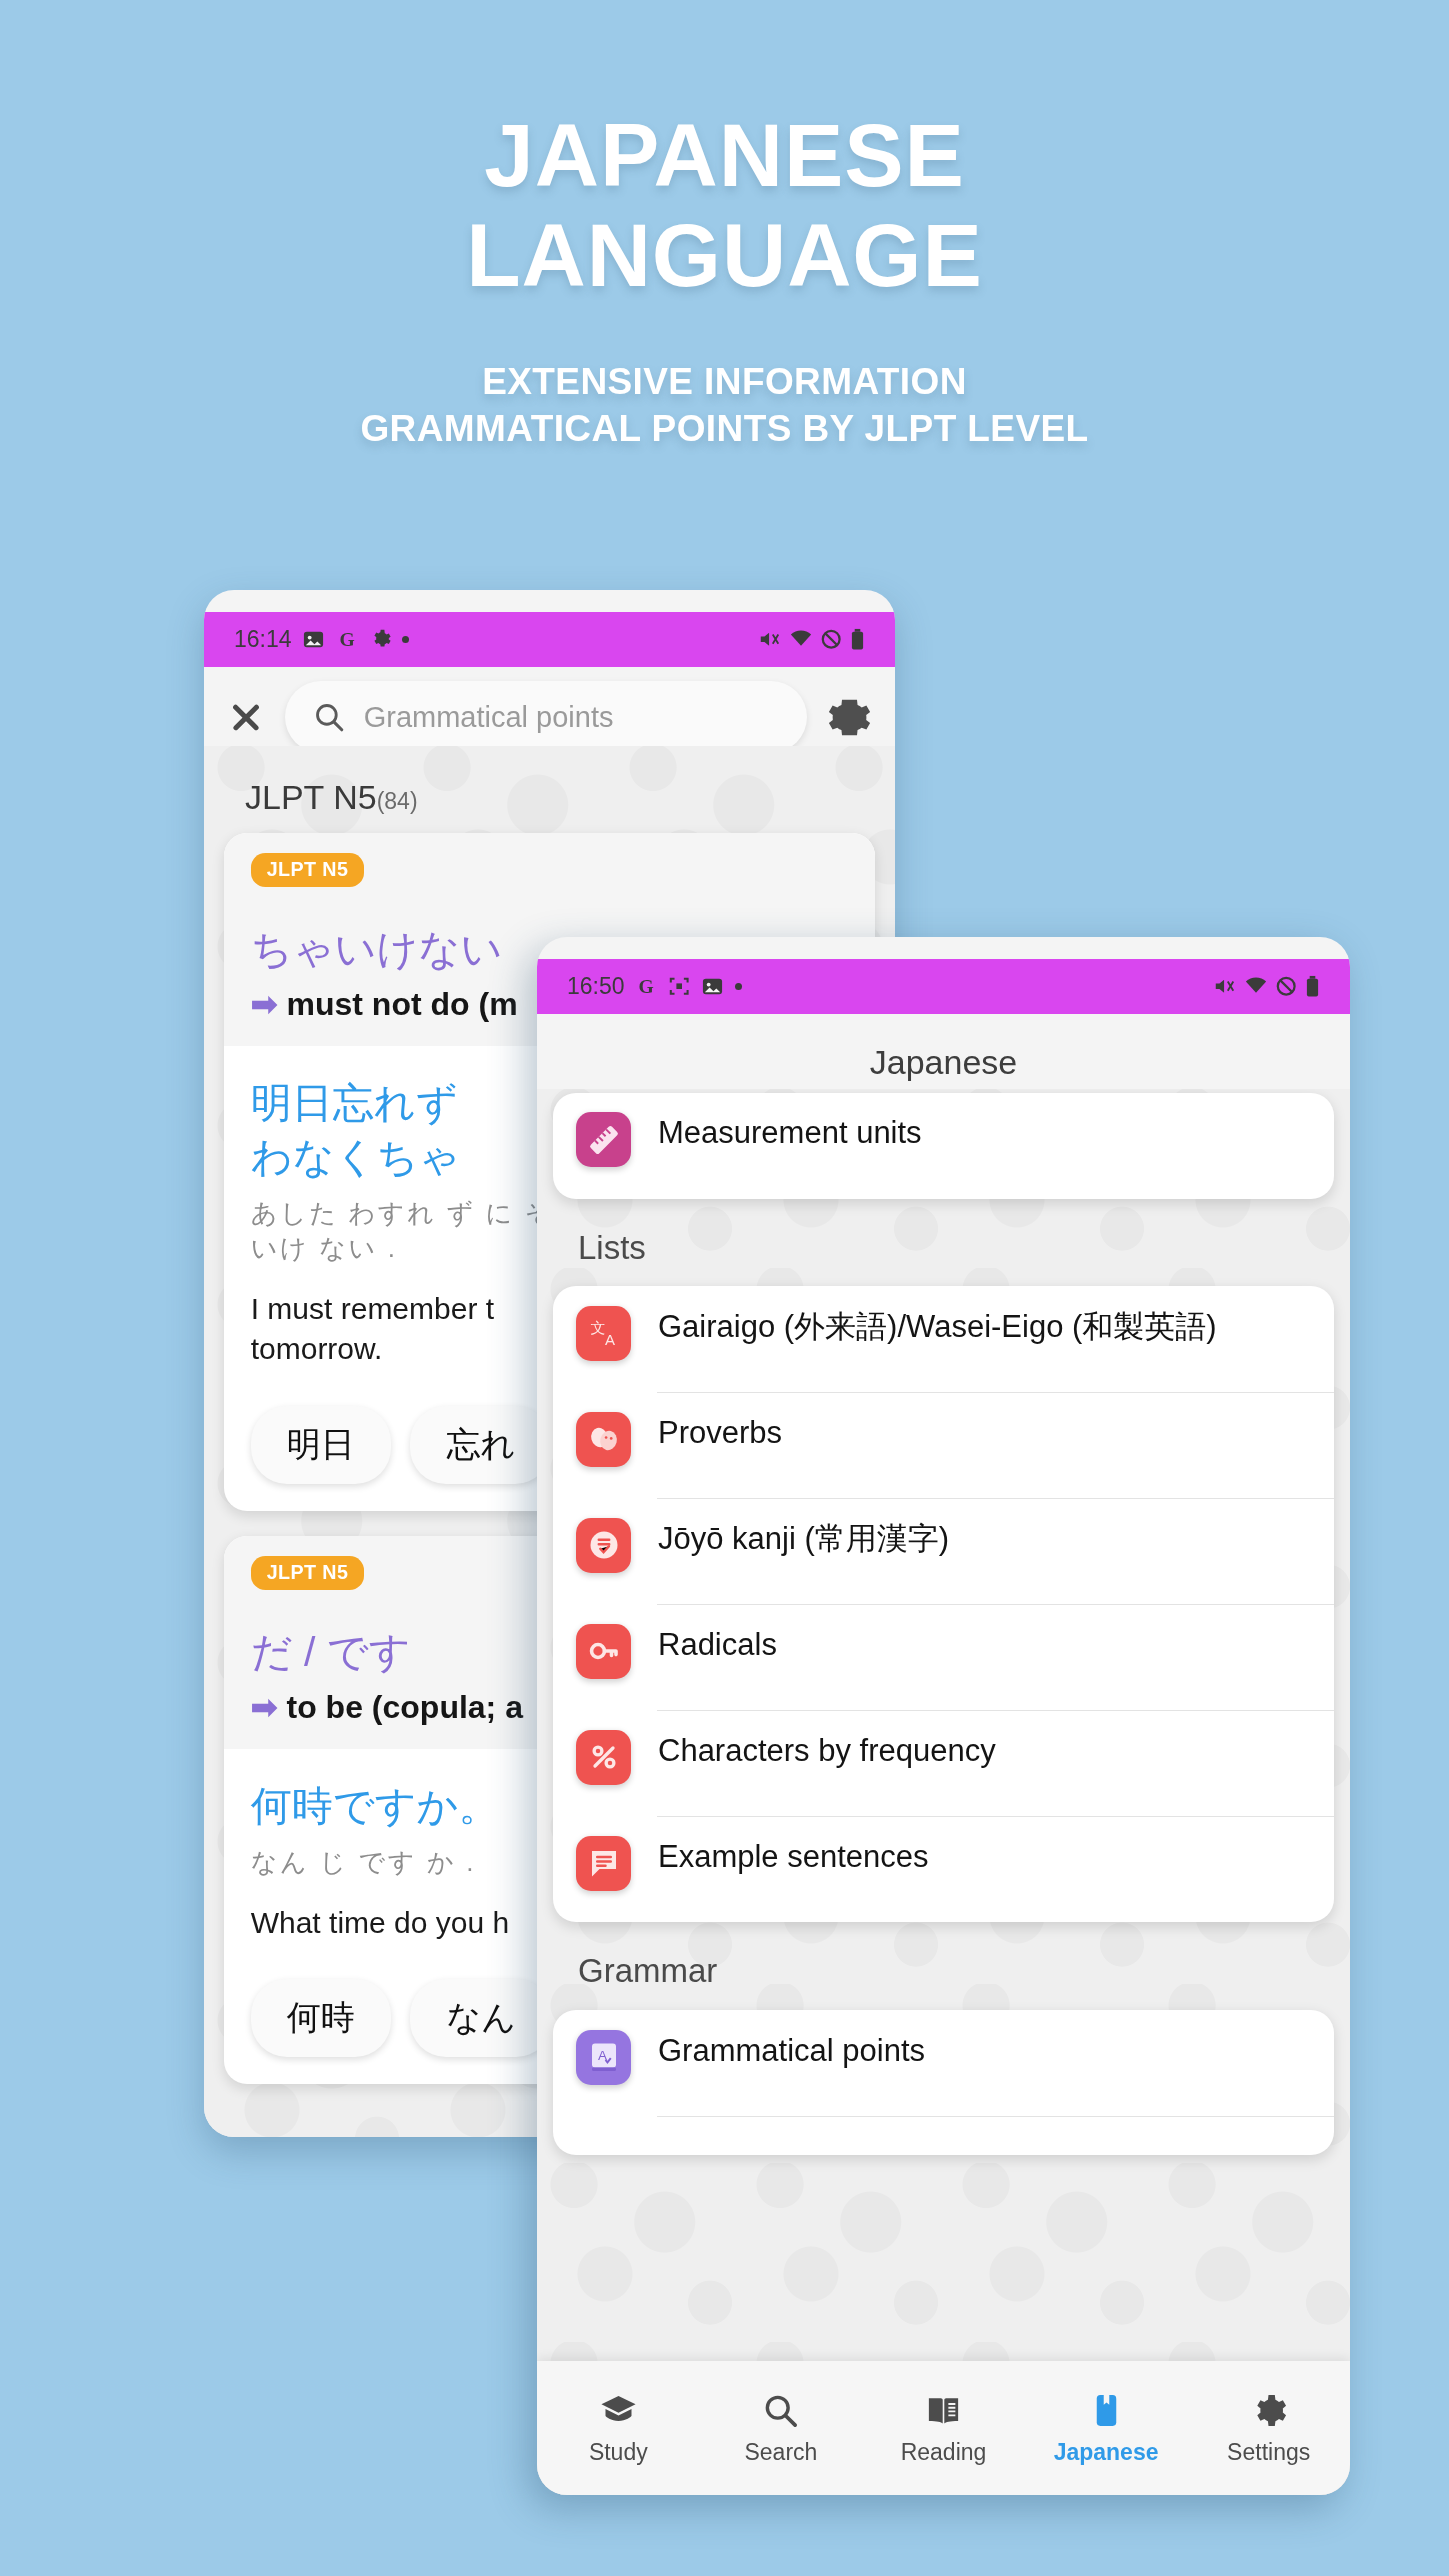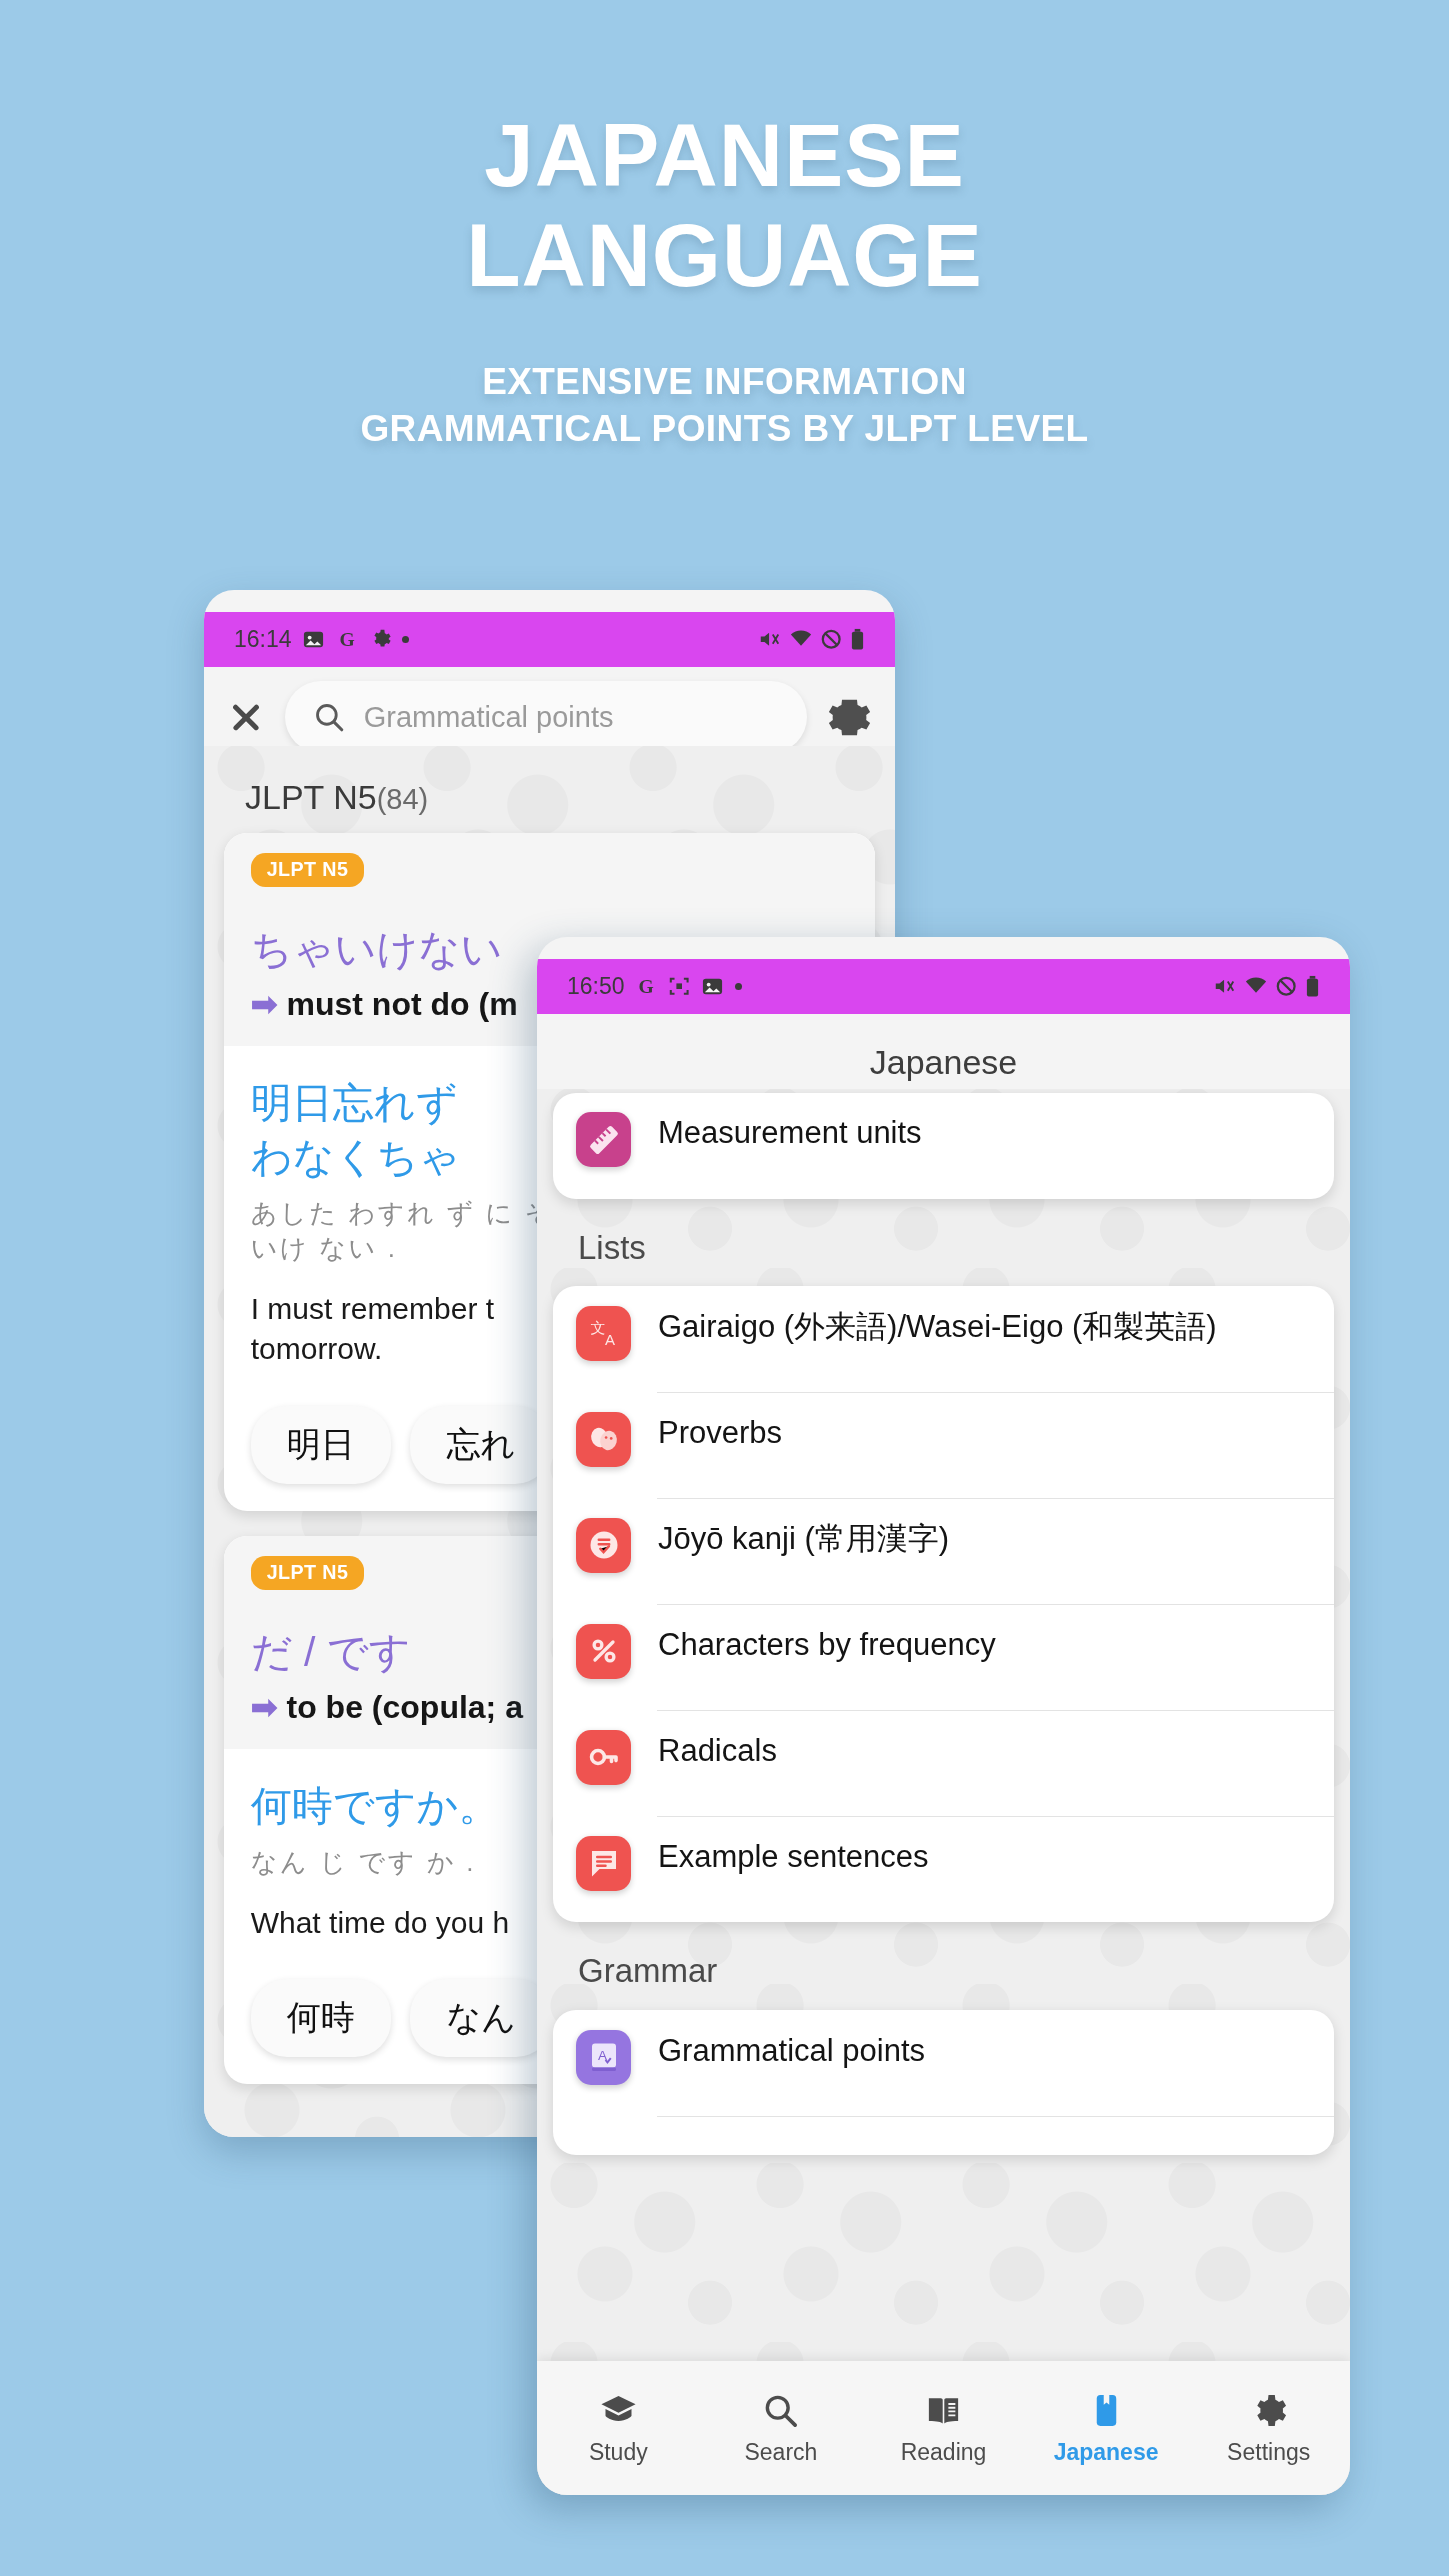--- a/index.html
+++ b/index.html
@@ -82,21 +82,21 @@
       radial-gradient(circle at 33% 62%, rgba(0,0,0,.026) 0 27px, transparent 28px),
       radial-gradient(circle at 84% 78%, rgba(0,0,0,.030) 0 21.5px, transparent 22.4px),
       #efefef;
     background-size: 206px 179px, 206px 179px, 206px 179px, 206px 179px, auto;
     overflow: hidden;
   }
   .section-title {
     font-size: 34px; color: #3a3a3a; font-weight: 400;
     padding: 32px 0 16px 41px;
   }
-  .section-title .count { font-size: 29px; color: #6b6b6b; }
+  .section-title .count { font-size: 23px; color: #6b6b6b; }
 
   
   .gcard {
     background: #ffffff; border-radius: 23px;
     margin: 0 19.7px 25px 19.7px;
     box-shadow: 0 4.5px 12.5px rgba(0,0,0,.12);
     overflow: hidden;
   }
   .gcard-head { background: #f5f5f5; padding: 19.7px 27px 23px 27px; }
   .badge {
@@ -427,37 +427,37 @@
                 <path d="M8.5 8.5h7M8.5 11.5h7"></path>
                 <path d="M9.5 14.5l2.2 2.3 3.6-4"></path>
               </g>
             </svg>
         </span>
         <span class="ltext">Jōyō kanji (常用漢字)</span>
       </div>
       <div class="lrow">
         <span class="licon" style="background:#ef5350;">
           <svg width="36" height="36" viewBox="0 0 24 24">
+              <circle cx="8" cy="12" r="4.3" fill="none" stroke="#fde7e6" stroke-width="2.4"></circle>
+              <path stroke="#fde7e6" stroke-width="2.4" stroke-linecap="round" d="M12.3 12H20M17 12v3M20 12v2.4"></path>
+            </svg>
+        </span>
+        <span class="ltext">Radicals</span>
+      </div>
+      <div class="lrow">
+        <span class="licon" style="background:#ef5350;">
+          <svg width="36" height="36" viewBox="0 0 24 24">
               <g stroke="#fde7e6" stroke-width="2.2" stroke-linecap="round">
                 <path d="M18 6L6 18"></path>
               </g>
               <circle cx="8" cy="8" r="2.6" fill="none" stroke="#fde7e6" stroke-width="2.2"></circle>
               <circle cx="16" cy="16" r="2.6" fill="none" stroke="#fde7e6" stroke-width="2.2"></circle>
             </svg>
         </span>
         <span class="ltext">Characters by frequency</span>
-      </div>
-      <div class="lrow">
-        <span class="licon" style="background:#ef5350;">
-          <svg width="36" height="36" viewBox="0 0 24 24">
-              <circle cx="8" cy="12" r="4.3" fill="none" stroke="#fde7e6" stroke-width="2.4"></circle>
-              <path stroke="#fde7e6" stroke-width="2.4" stroke-linecap="round" d="M12.3 12H20M17 12v3M20 12v2.4"></path>
-            </svg>
-        </span>
-        <span class="ltext">Radicals</span>
       </div>
       <div class="lrow">
         <span class="licon" style="background:#ef5350;">
           <svg width="36" height="36" viewBox="0 0 24 24">
               <path fill="#fde7e6" d="M4 4h16v12H9l-5 5V4z"></path>
               <g stroke="#ef5350" stroke-width="1.7" stroke-linecap="round">
                 <path d="M7.5 8h9M7.5 11h9M7.5 13.8h5.5"></path>
               </g>
             </svg>
         </span>

